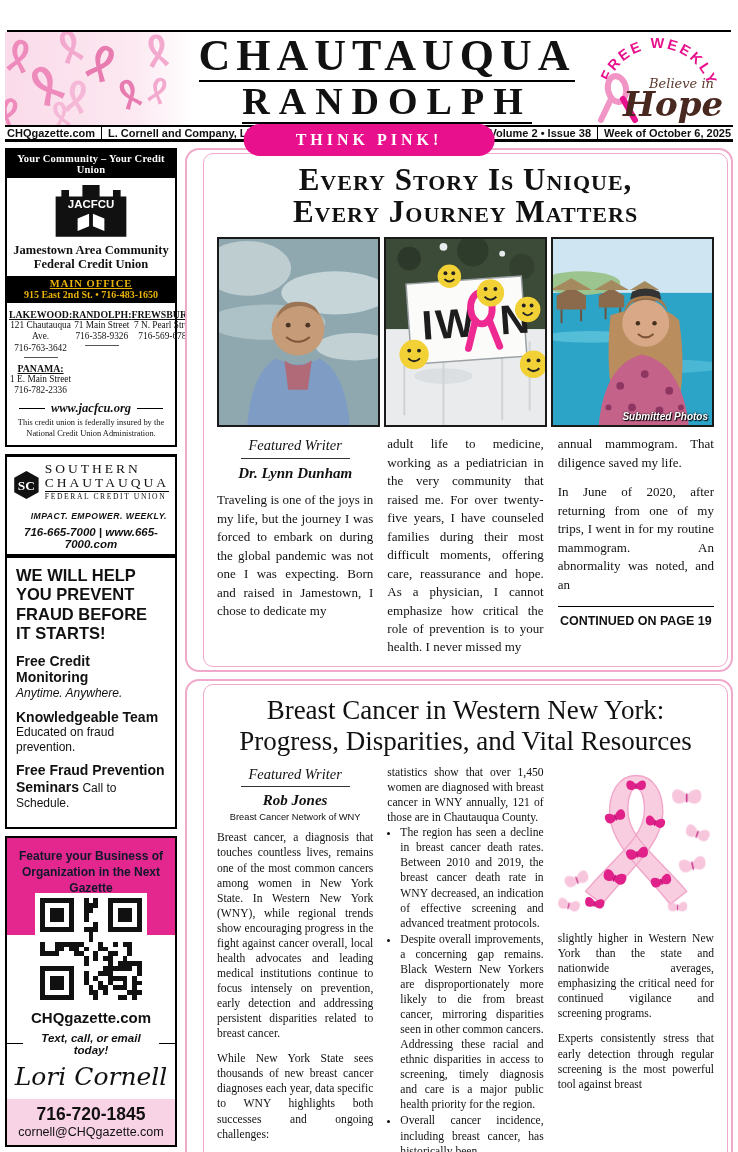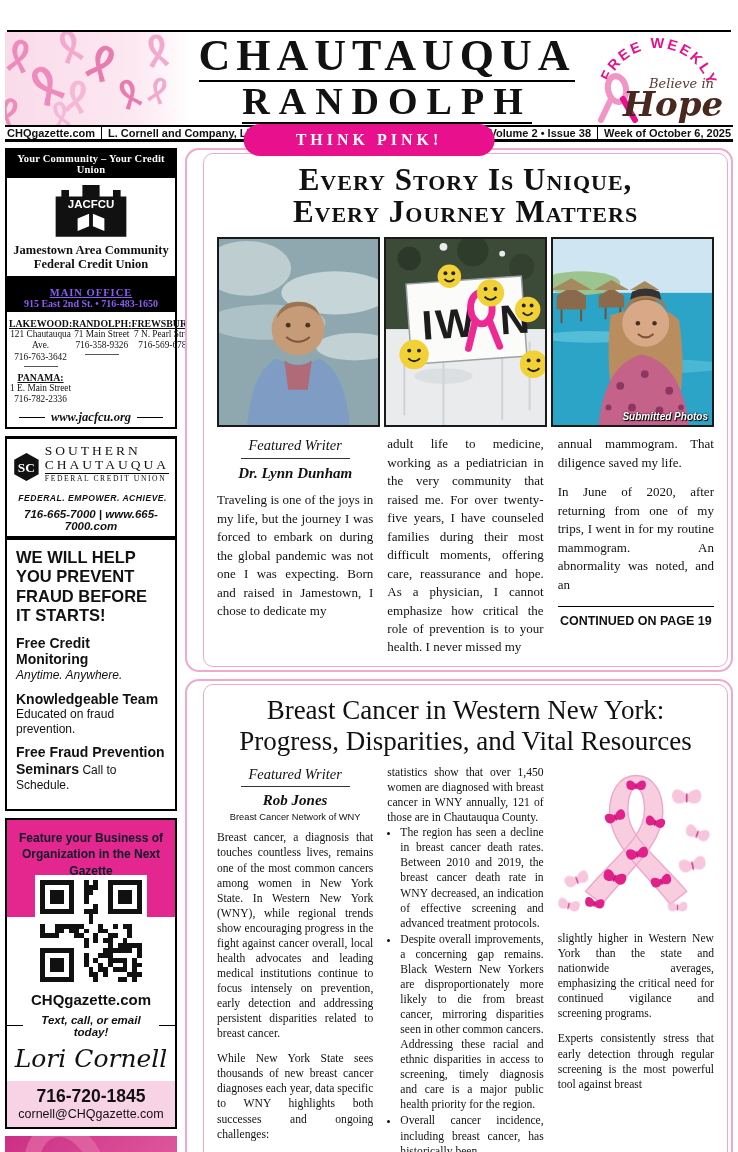--- a/index.html
+++ b/index.html
@@ -26,21 +26,21 @@
   
   .content { flex:1; display:flex; gap:8px; }
   .sidebar { width:172px; display:flex; flex-direction:column; gap:7px; }
   .main { flex:1; display:flex; flex-direction:column; gap:7px; }
 
   
   .ad { border:2px solid #000; background:#fff; }
   .jac { font-family:"Liberation Serif",serif; text-align:center; }
   .jac-tag { background:#000; color:#fff; font-weight:bold; font-size:10.5px; padding:3px 0; letter-spacing:.2px; }
   .jac-name { font-weight:bold; font-size:12.5px; line-height:1.15; margin:2px 0 4px; }
-  .jac-main { background:#000; color:#8b5cf6; font-weight:bold; padding:11px 0 3px; }
+  .jac-main { background:#000; color:#eab308; font-weight:bold; padding:2px 0 3px; }
   .jac-main .mo { font-size:10.5px; letter-spacing:1px; text-decoration:underline; }
   .jac-main .moi { font-size:10px; }
   .branches { display:grid; grid-template-columns:1fr 1fr 1fr; padding:4px 2px 0; }
   .branch { padding:2px 0 1px; }
   .b-name { font-weight:bold; font-size:9.8px; text-decoration:underline; }
   .b-line { font-size:9.3px; line-height:1.25; }
   .b-dash { width:34px; border-top:1px solid #555; margin:2px auto; }
   .jac-web { font-style:italic; font-weight:bold; font-size:12.5px; margin:3px 0 2px; display:flex; align-items:center; justify-content:center; gap:6px; }
   .jac-web:before,.jac-web:after { content:""; width:26px; border-top:1.5px solid #000; }
   .jac-disc { font-size:8.4px; line-height:1.3; padding:0 8px 5px; }
@@ -192,36 +192,37 @@
             <div class="b-line">7 N. Pearl Street</div>
             <div class="b-line">716-569-6789</div>
           </div>
           <div class="branch">
             <div class="b-name">PANAMA:</div>
             <div class="b-line">1 E. Main Street</div>
             <div class="b-line">716-782-2336</div>
           </div>
         </div>
         <div class="jac-web">www.jacfcu.org</div>
+        <div class="jac-disc">This credit union is federally insured by the National Credit Union Administration.</div>
       </div>
 
       <div class="ad scu">
         <div class="scu-top">
           <div class="scu-row">
             <svg viewBox="0 0 44 48" width="42" height="46">
               <polygon points="22,1 42,12 42,36 22,47 2,36 2,12" fill="#111"></polygon>
               <text x="22" y="32" text-anchor="middle" font-family="Liberation Serif,serif" font-weight="bold" font-size="22" fill="#fff">SC</text>
             </svg>
             <div class="scu-name">
               <div class="scu-n1">SOUTHERN</div>
               <div class="scu-n1">CHAUTAUQUA</div>
               <div class="scu-fcu">FEDERAL CREDIT UNION</div>
             </div>
           </div>
-          <div class="scu-motto">FEDERAL. EMPOWER. ACHIEVE.</div>
+          <div class="scu-motto">IMPACT. EMPOWER. WEEKLY.</div>
           <div class="scu-phone">716-665-7000   |   www.665-7000.com</div>
         </div>
         <div class="scu-div"></div>
         <div class="fraud">
           <div class="fraud-h">WE WILL HELP YOU PREVENT FRAUD BEFORE IT STARTS!</div>
           <div class="f-item">
             <b>Free Credit Monitoring</b><br>
             <span class="f-it">Anytime. Anywhere.</span>
           </div>
           <div class="f-item">

